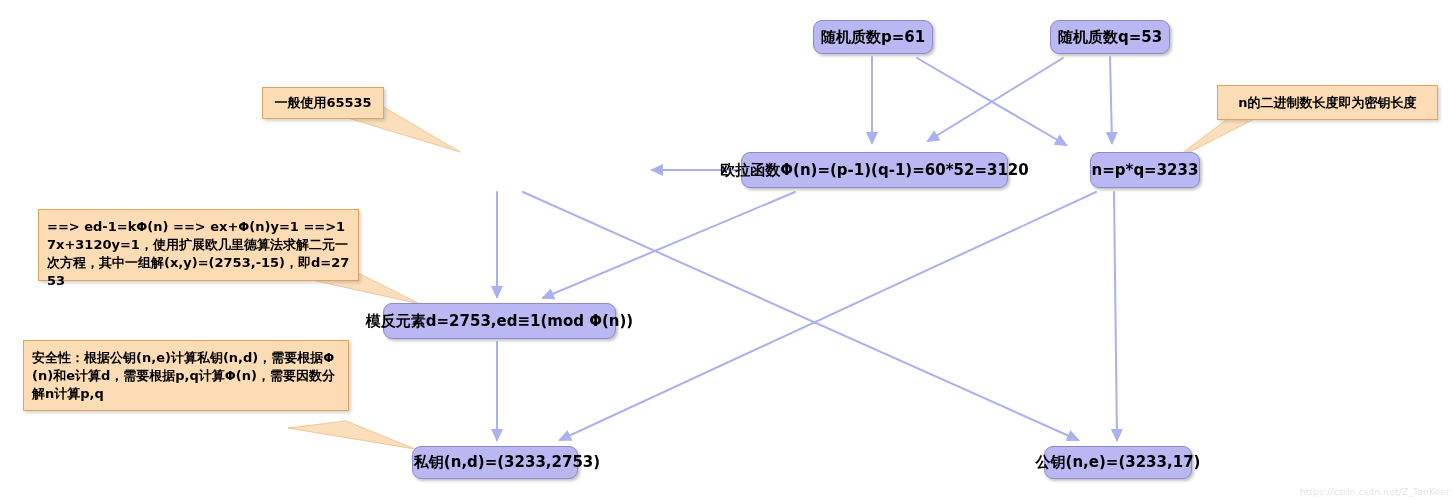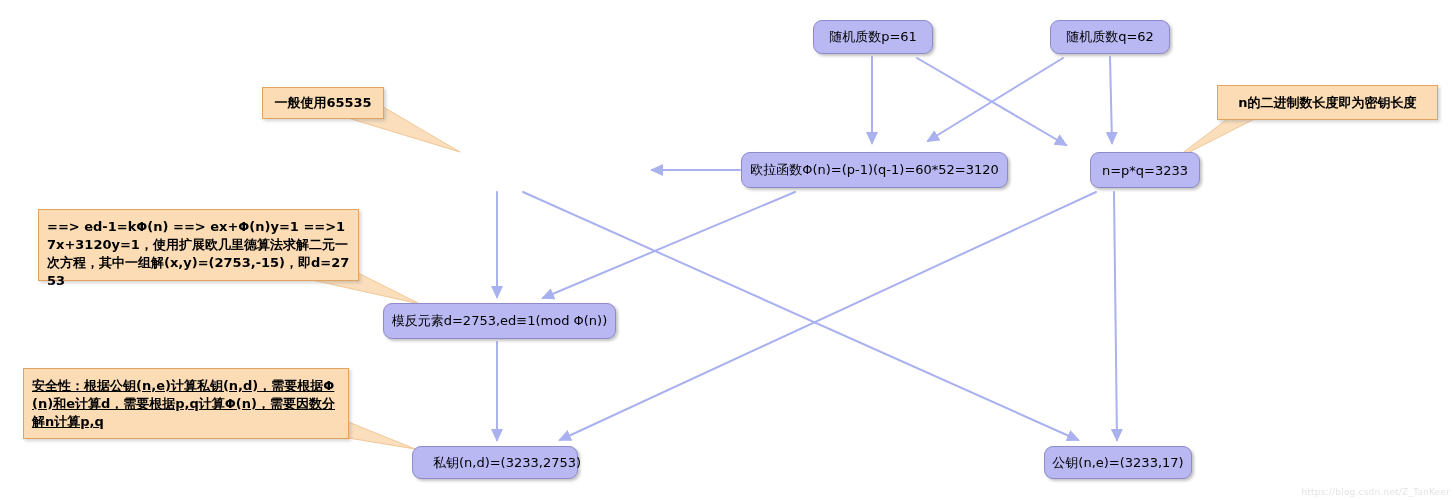--- a/index.html
+++ b/index.html
@@ -12,21 +12,21 @@
     color:var(--text,#000);
   }
   #connectors{position:absolute;left:0;top:0;width:1454px;height:500px;}
   .node{
     position:absolute;
     display:flex;align-items:center;justify-content:center;
     background:var(--node-fill,#b9b8f3);
     border:1.6px solid var(--node-border,#8f8bc9);
     border-radius:9px;
     box-shadow:2px 2px 3px rgba(120,120,120,.45);
-    font-size:13px;font-weight:400;
+    font-size:15px;font-weight:700;
     white-space:nowrap;
     box-sizing:border-box;
     z-index:2;
   }
   .callout{
     position:absolute;
     display:flex;align-items:center;justify-content:center;
     background:var(--callout-fill,#fbdcb4);
     border:1.6px solid var(--callout-border,#e3a360);
     border-radius:0;
@@ -78,35 +78,35 @@
       <line x1="795" y1="192" x2="543" y2="298" marker-end="url(#ah)"></line>
       <line x1="523" y1="192" x2="1078" y2="440" marker-end="url(#ah)"></line>
       <line x1="1096" y1="192" x2="560" y2="440" marker-end="url(#ah)"></line>
       <line x1="1114" y1="192" x2="1117" y2="440" marker-end="url(#ah)"></line>
       <line x1="497" y1="342" x2="497" y2="440" marker-end="url(#ah)"></line>
     </g>
   </svg>
 
   <div class="node" style="left:813px;top:20px;width:120px;height:34px;">随机质数p=61</div>
 
-  <div class="node" style="left:1050px;top:20px;width:120px;height:34px;">随机质数q=62</div>
+  <div class="node" style="left:1050px;top:20px;width:120px;height:34px;">随机质数q=53</div>
 
 
   <div class="node" style="left:741px;top:152px;width:267px;height:36px;">欧拉函数Φ(n)=(p-1)(q-1)=60*52=3120</div>
 
   <div class="node" style="left:1061px;top:152px;width:110px;height:36px;margin-left:29px;">n=p*q=3233</div>
 
   <div class="node" style="left:383px;top:303px;width:233px;height:36px;">模反元素d=2753,ed≡1(mod Φ(n))</div>
 
   <div class="node" style="left:412px;top:446px;width:166px;height:33px;padding-left:24px;">私钥(n,d)=(3233,2753)</div>
 
   <div class="node" style="left:1044px;top:446px;width:148px;height:33px;">公钥(n,e)=(3233,17)</div>
 
   <div class="callout" style="left:262px;top:87px;width:122px;height:32px;">一般使用65535</div>
 
   <div class="callout" style="left:1217px;top:85px;width:221px;height:35px;">n的二进制数长度即为密钥长度</div>
 
   <div class="callout multi" style="left:38px;top:209px;width:321px;height:72px;">==&gt; ed-1=kΦ(n) ==&gt; ex+Φ(n)y=1 ==&gt;17x+3120y=1，使用扩展欧几里德算法求解二元一次方程，其中一组解(x,y)=(2753,-15)，即d=2753</div>
 
-  <div class="callout multi" style="left:23px;top:368px;width:326px;height:71px;text-decoration:underline;">安全性：根据公钥(n,e)计算私钥(n,d)，需要根据Φ(n)和e计算d，需要根据p,q计算Φ(n)，需要因数分解n计算p,q</div>
+  <div class="callout multi" style="left:23px;top:340px;width:326px;height:71px;">安全性：根据公钥(n,e)计算私钥(n,d)，需要根据Φ(n)和e计算d，需要根据p,q计算Φ(n)，需要因数分解n计算p,q</div>
 
-  <div class="watermark">https://blog.csdn.net/Z_TanKeer</div>
+  <div class="watermark">https://csdn.csdn.net/Z_TanKeer</div>
 </div>
 
 </body></html>

